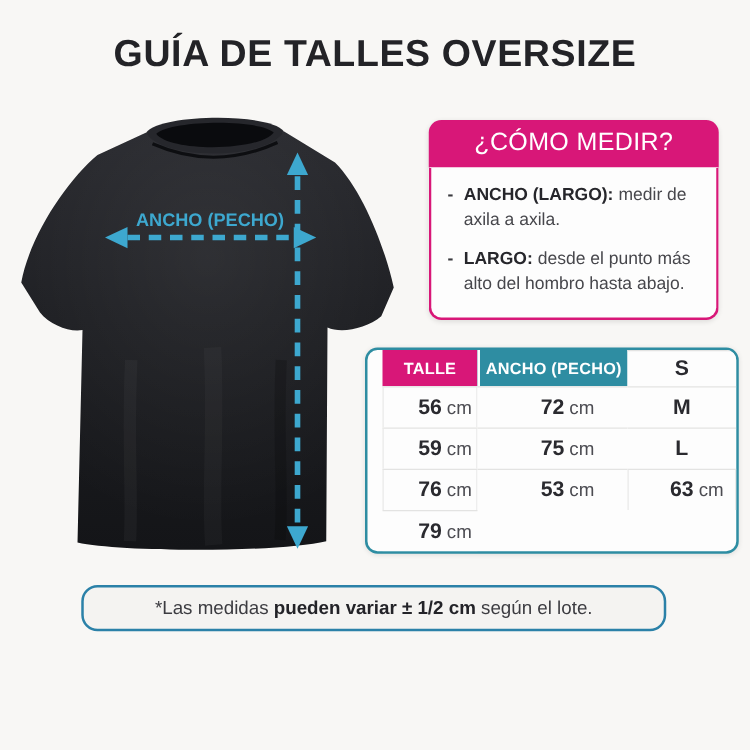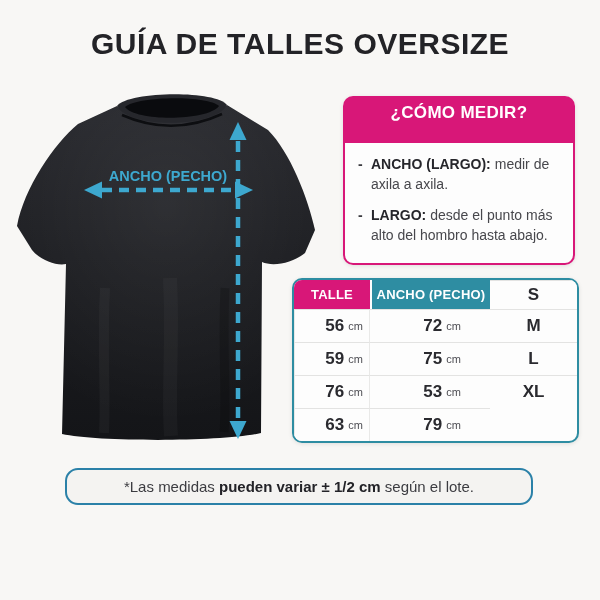--- a/index.html
+++ b/index.html
@@ -25,23 +25,23 @@
   
   .hm-box {
     position: absolute; left: 343px; top: 96px; width: 232px;
     border-radius: 11px;
     box-shadow: 0 1px 4px rgba(0,0,0,0.10);
     background: #fdfdfd;
   }
   .hm-header {
     background: var(--pink);
     color: #ffffff;
-    font-size: 17px; font-weight: bold;
+    font-size: 20px; font-weight: normal;
     text-align: center;
-    padding: 7px 0 20px 0;
+    padding: 7px 0 8px 0;
     border-radius: 10px 10px 0 0;
     letter-spacing: 0.3px;
   }
   .hm-body {
     border: 2px solid var(--pink);
     border-top: none;
     border-radius: 0 0 10px 10px;
     padding: 12px 12px 6px 13px;
     background: #fdfdfd;
   }
@@ -59,39 +59,40 @@
   .size-table {
     position: absolute; left: 292px; top: 278px; width: 283px;
     border: 2px solid var(--teal);
     border-radius: 10px;
     overflow: hidden;
     background: #fdfdfd;
     box-shadow: 0 1px 4px rgba(0,0,0,0.10);
     display: grid;
     grid-template-columns: 76px 120px 1fr;
     grid-template-rows: 29px repeat(4, 33px);
+    padding-left: 12px;
   }
   .th {
     display: flex; align-items: center; justify-content: center;
     color: #ffffff; font-weight: bold; font-size: 13px;
     letter-spacing: 0.2px;
   }
   .th-pink { background: var(--pink); }
   .th-teal { background: var(--teal); }
   .th + .th { border-left: 2px solid #fdfdfd; }
   .td {
     display: flex; align-items: center; justify-content: center;
     background: #fdfdfd;
     border-top: 1px solid #e3e3e2;
     font-size: 17px; color: #2a2a2f;
   }
   .td.mid { border-left: 1px solid #e9e9e8; border-right: 1px solid #e9e9e8; }
   .size-letter { font-weight: bold; }
   .val-num { font-weight: bold; margin-left: 24px; }
-  .val-unit { font-weight: normal; font-size: 11px; color: #4c4c52; margin-left: 4px; }
+  .val-unit { font-weight: normal; font-size: 15px; color: #4c4c52; margin-left: 4px; }
 
   
   .footnote {
     position: absolute; left: 65px; top: 468px; width: 468px; height: 37px;
     border: 2px solid #2b81a8;
     border-radius: 13px;
     background: #f4f3f1;
     display: flex; align-items: center; justify-content: center;
     font-size: 15px; color: #3c3c41;
     box-sizing: border-box;
@@ -218,23 +219,20 @@
       </div>
     <div class="td mid">
         <span class="val-num">76</span>
         <span class="val-unit">cm</span>
       </div>
     <div class="td">
         <span class="val-num">53</span>
         <span class="val-unit">cm</span>
       </div>
 
-    <div class="td">
-        <span class="size-letter">XL</span>
-      </div>
     <div class="td mid">
         <span class="val-num">63</span>
         <span class="val-unit">cm</span>
       </div>
     <div class="td">
         <span class="val-num">79</span>
         <span class="val-unit">cm</span>
       </div>
   </div>
 

